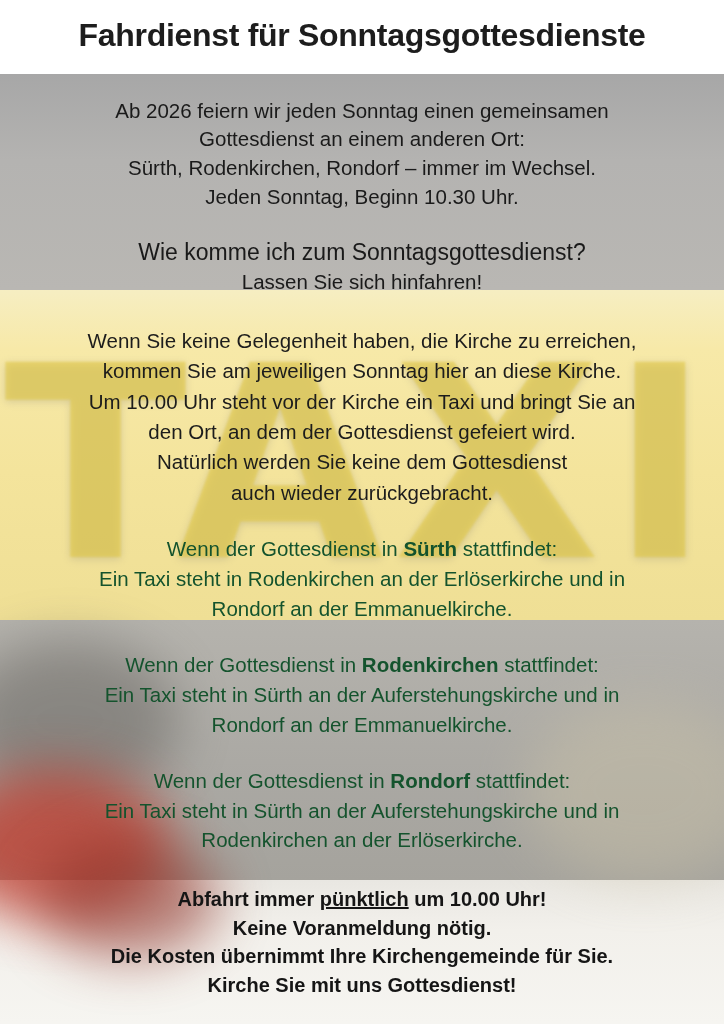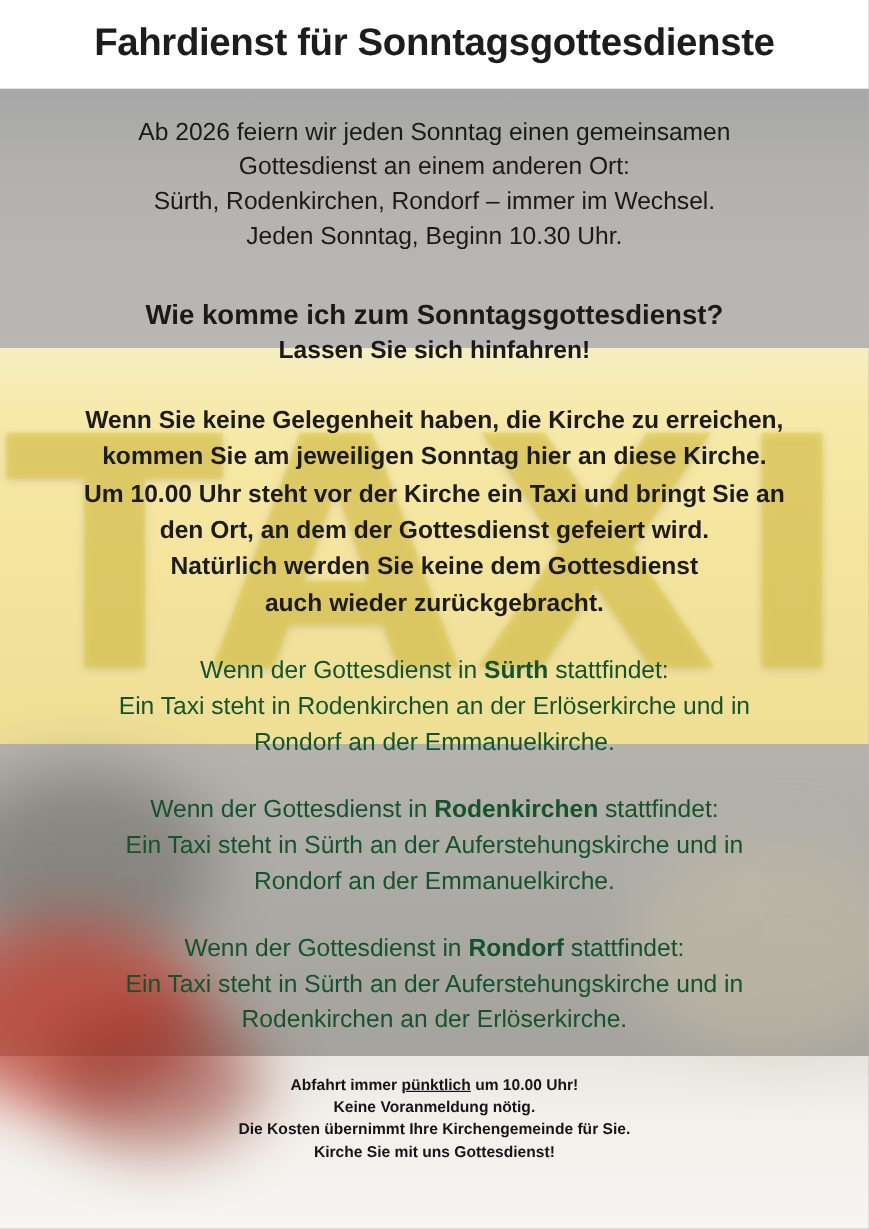--- a/index.html
+++ b/index.html
@@ -135,51 +135,51 @@
   }
 
   .intro {
     margin-top: 22px;
     font-size: 20.5px;
     font-weight: 400;
     line-height: 1.40;
   }
 
   .question {
-    margin-top: 36px;
+    margin-top: 26px;
     font-size: 23px;
-    font-weight: 700;
+    font-weight: 400;
     line-height: 1.35;
   }
   .question .sub {
     font-size: 20.5px;
   }
 
   .body-copy {
     margin-top: 30px;
     font-size: 20.5px;
-    font-weight: 700;
+    font-weight: 400;
     line-height: 1.48;
     color: #1c1c1c;
     width: 660px;
   }
 
   .para {
     margin-top: 26px;
     font-size: 20.5px;
     line-height: 1.46;
     width: 660px;
     text-align: center;
     color: #14532d;
   }
   .para b { font-weight: 700; }
 
   .footer {
     margin-top: 30px;
-    font-size: 13px;
+    font-size: 20px;
     font-weight: 700;
     line-height: 1.42;
     text-align: center;
     color: #151515;
     width: 680px;
   }
   .u { text-decoration: underline; }
 </style>
 </head>
 <body>

